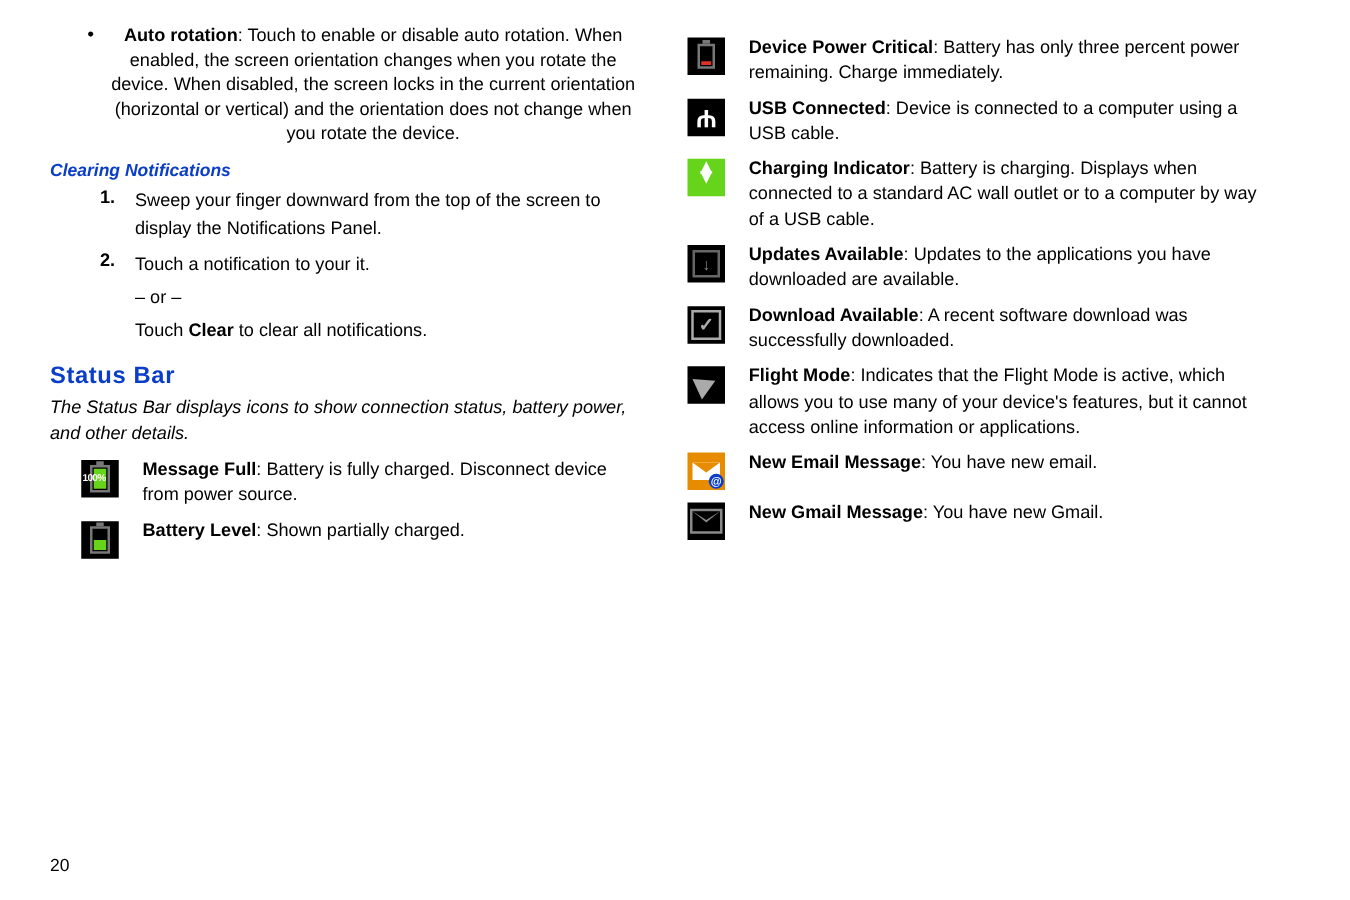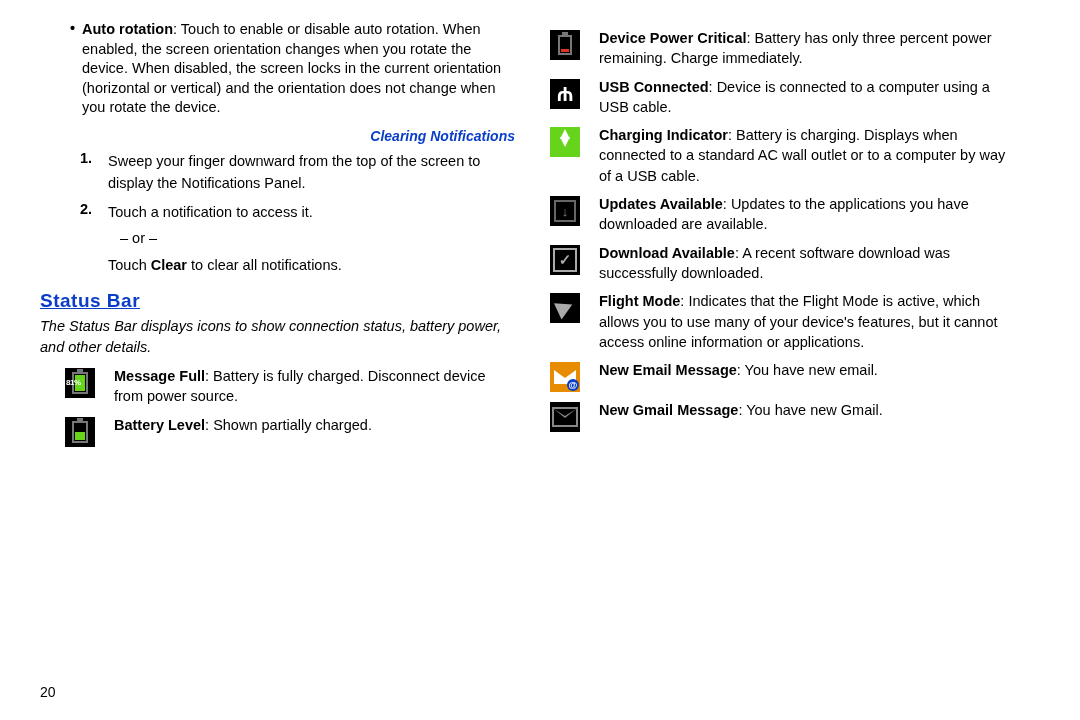--- a/index.html
+++ b/index.html
@@ -29,48 +29,46 @@
   .bullet-block {
     display: flex;
     margin-left: 30px;
     margin-bottom: 6px;
   }
   .bullet-dot {
     width: 12px;
     flex: 0 0 12px;
     font-weight: bold;
   }
-  .bullet-text { flex: 1; line-height: 1.35; }
+  .bullet-text { flex: 1; line-height: 1.35; text-align: center; }
   .subhead {
     color: #0a3ec8;
     font-weight: bold;
     font-style: italic;
     font-size: 14px;
     margin: 10px 0 6px 0;
-    text-align: right;
   }
   .num-item {
     display: flex;
     margin: 6px 0 4px 40px;
   }
   .num {
     width: 28px;
     flex: 0 0 28px;
     font-weight: bold;
   }
   .num-body { flex: 1; line-height: 1.55; }
-  .or-line { margin: 4px 12px; }
+  .or-line { margin: 4px 0; }
   .section-head {
     color: #0a3ec8;
     font-weight: 900;
     font-size: 19px;
     letter-spacing: 0.5px;
     margin: 14px 0 4px 0;
     font-family: Arial, Helvetica, sans-serif;
-    text-decoration: underline;
   }
   .para { line-height: 1.45; margin: 2px 0 6px 0; font-style: italic; }
   .icon-row {
     display: flex;
     align-items: flex-start;
     margin: 8px 0;
   }
   .icon-cell {
     width: 40px;
     flex: 0 0 40px;
@@ -262,39 +260,39 @@
     <div class="subhead">Clearing Notifications</div>
 
     <div class="num-item">
       <div class="num">1.</div>
       <div class="num-body">Sweep your finger downward from the top of the screen to display the Notifications Panel.</div>
     </div>
 
     <div class="num-item">
       <div class="num">2.</div>
       <div class="num-body">
-        <div>Touch a notification to access it.</div>
+        <div>Touch a notification to your it.</div>
         <div class="or-line">– or –</div>
         <div>
           <span>Touch </span><b>Clear</b><span> to clear all notifications.</span>
         </div>
       </div>
     </div>
 
     <div class="section-head">Status Bar</div>
     <div class="para">The Status Bar displays icons to show connection status, battery power, and other details.</div>
 
 
     <div class="icon-row">
       <div class="icon-cell">
         <div class="icon-box">
           <div class="batt-body batt-full">
               <div class="batt-fill"></div>
             </div>
-          <div class="batt-100">81%</div>
+          <div class="batt-100">100%</div>
         </div>
       </div>
       <div class="icon-desc">
         <b>Message Full</b><span>: Battery is fully charged. Disconnect device from power source.</span>
       </div>
     </div>
 
     <div class="icon-row">
       <div class="icon-cell">
         <div class="icon-box">

